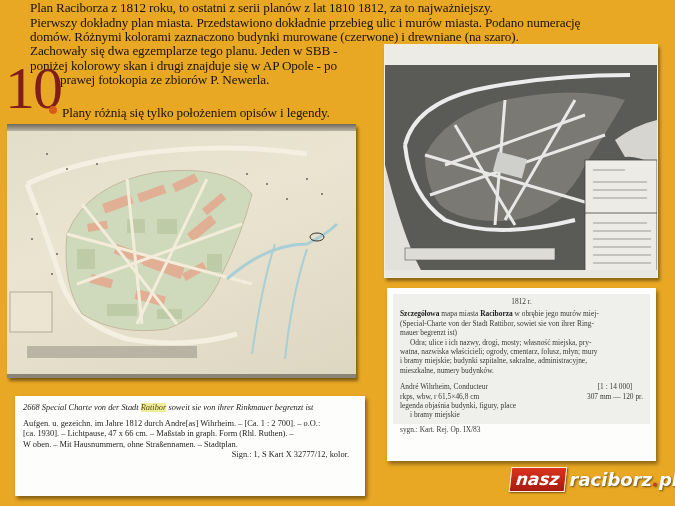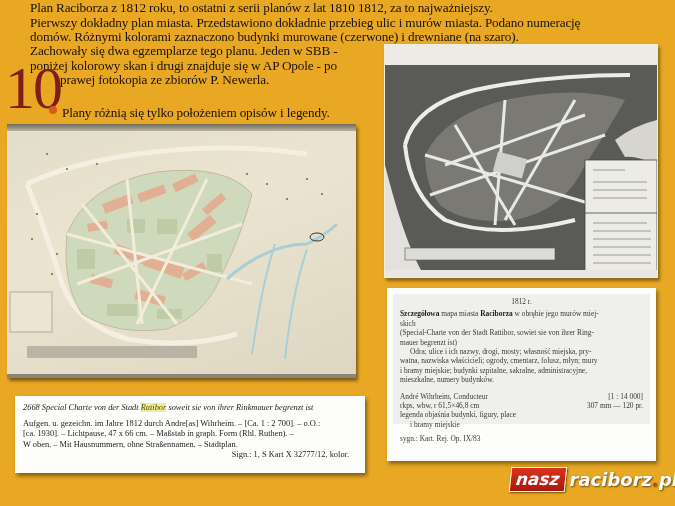--- a/index.html
+++ b/index.html
@@ -54,21 +54,21 @@
     position: absolute; left: 384px; top: 44px; width: 272px; height: 232px;
     background: #d9d6d0;
     border: 1px solid #f2eedd;
     box-shadow: 2px 3px 3px rgba(0,0,0,0.4);
     overflow: hidden;
   }
   .map-right svg { position: absolute; left: 0; top: 0; }
 
   
   .cite-left {
-    position: absolute; left: 15px; top: 396px; width: 350px; height: 77px;
+    position: absolute; left: 15px; top: 396px; width: 350px; height: 100px;
     background: #fdfdfb;
     box-shadow: 2px 3px 4px rgba(0,0,0,0.45);
     font-size: 8.4px; line-height: 10.2px; color: #1d1d1d;
     box-sizing: border-box; padding: 7px 8px 0 8px;
   }
   .cite-left .head { font-style: italic; white-space: nowrap; margin-bottom: 6px; }
   .cite-left .hl { background: #eeee9a; color: #5a4a10; font-style: italic; }
   .cite-left .row { white-space: nowrap; }
   .cite-left .sig { text-align: right; padding-right: 8px; white-space: nowrap; }
 
@@ -83,21 +83,21 @@
     background: #efefec; height: 130px; padding: 3px 7px 0 7px;
     box-sizing: border-box;
     font-size: 7.4px; line-height: 9.4px; color: #3a3a3a;
   }
   .cite-right .year { text-align: center; margin-bottom: 3px; }
   .cite-right b { color: #222; }
   .cite-right .p { white-space: nowrap; }
   .cite-right .ind { padding-left: 10px; }
   .cite-right .meta { margin-top: 7px; display: flex; justify-content: space-between; }
   .cite-right .meta .l div, .cite-right .meta .r div { white-space: nowrap; }
-  .cite-right .meta .r { text-align: right; }
+  .cite-right .meta .r { text-align: center; }
   .cite-right .sig { margin-top: 5px; white-space: nowrap; }
 
   
   .logo {
     position: absolute; left: 510px; top: 466px; height: 26px;
     display: flex; align-items: center;
     font-family: "DejaVu Sans", sans-serif; font-weight: bold; font-style: italic;
   }
   .logo .nasz {
     background: linear-gradient(#d9341e, #a71a0f);
@@ -248,21 +248,20 @@
   <div class="row">Aufgen. u. gezeichn. im Jahre 1812 durch Andre[as] Wihrheim. – [Ca. 1 : 2 700]. – o.O.:</div>
   <div class="row">[ca. 1930]. – Lichtpause, 47 x 66 cm. – Maßstab in graph. Form (Rhl. Ruthen). –</div>
   <div class="row">W oben. – Mit Hausnummern, ohne Straßennamen. – Stadtplan.</div>
   <div class="sig">Sign.: 1, S Kart X 32777/12, kolor.</div>
 </div>
 
 <div class="cite-right">
   <div class="inner">
     <div class="year">1812 r.</div>
     <div class="p"><b>Szczegółowa</b><span> mapa miasta </span><b>Raciborza</b><span> w obrębie jego murów miej-</span></div>
-    <div class="p">skich</div>
     <div class="p">(Special-Charte von der Stadt Rattibor, sowiet sie von ihrer Ring-</div>
     <div class="p">mauer begrenzt ist)</div>
     <div class="p ind">Odra; ulice i ich nazwy, drogi, mosty; własność miejska, pry-</div>
     <div class="p">watna, nazwiska właścicieli; ogrody, cmentarz, folusz, młyn; mury</div>
     <div class="p">i bramy miejskie; budynki szpitalne, sakralne, administracyjne,</div>
     <div class="p">mieszkalne, numery budynków.</div>
     <div class="meta">
       <div class="l">
         <div>André Wihrheim, Conducteur</div>
         <div>rkps, wbw, r 61,5×46,8 cm</div>

